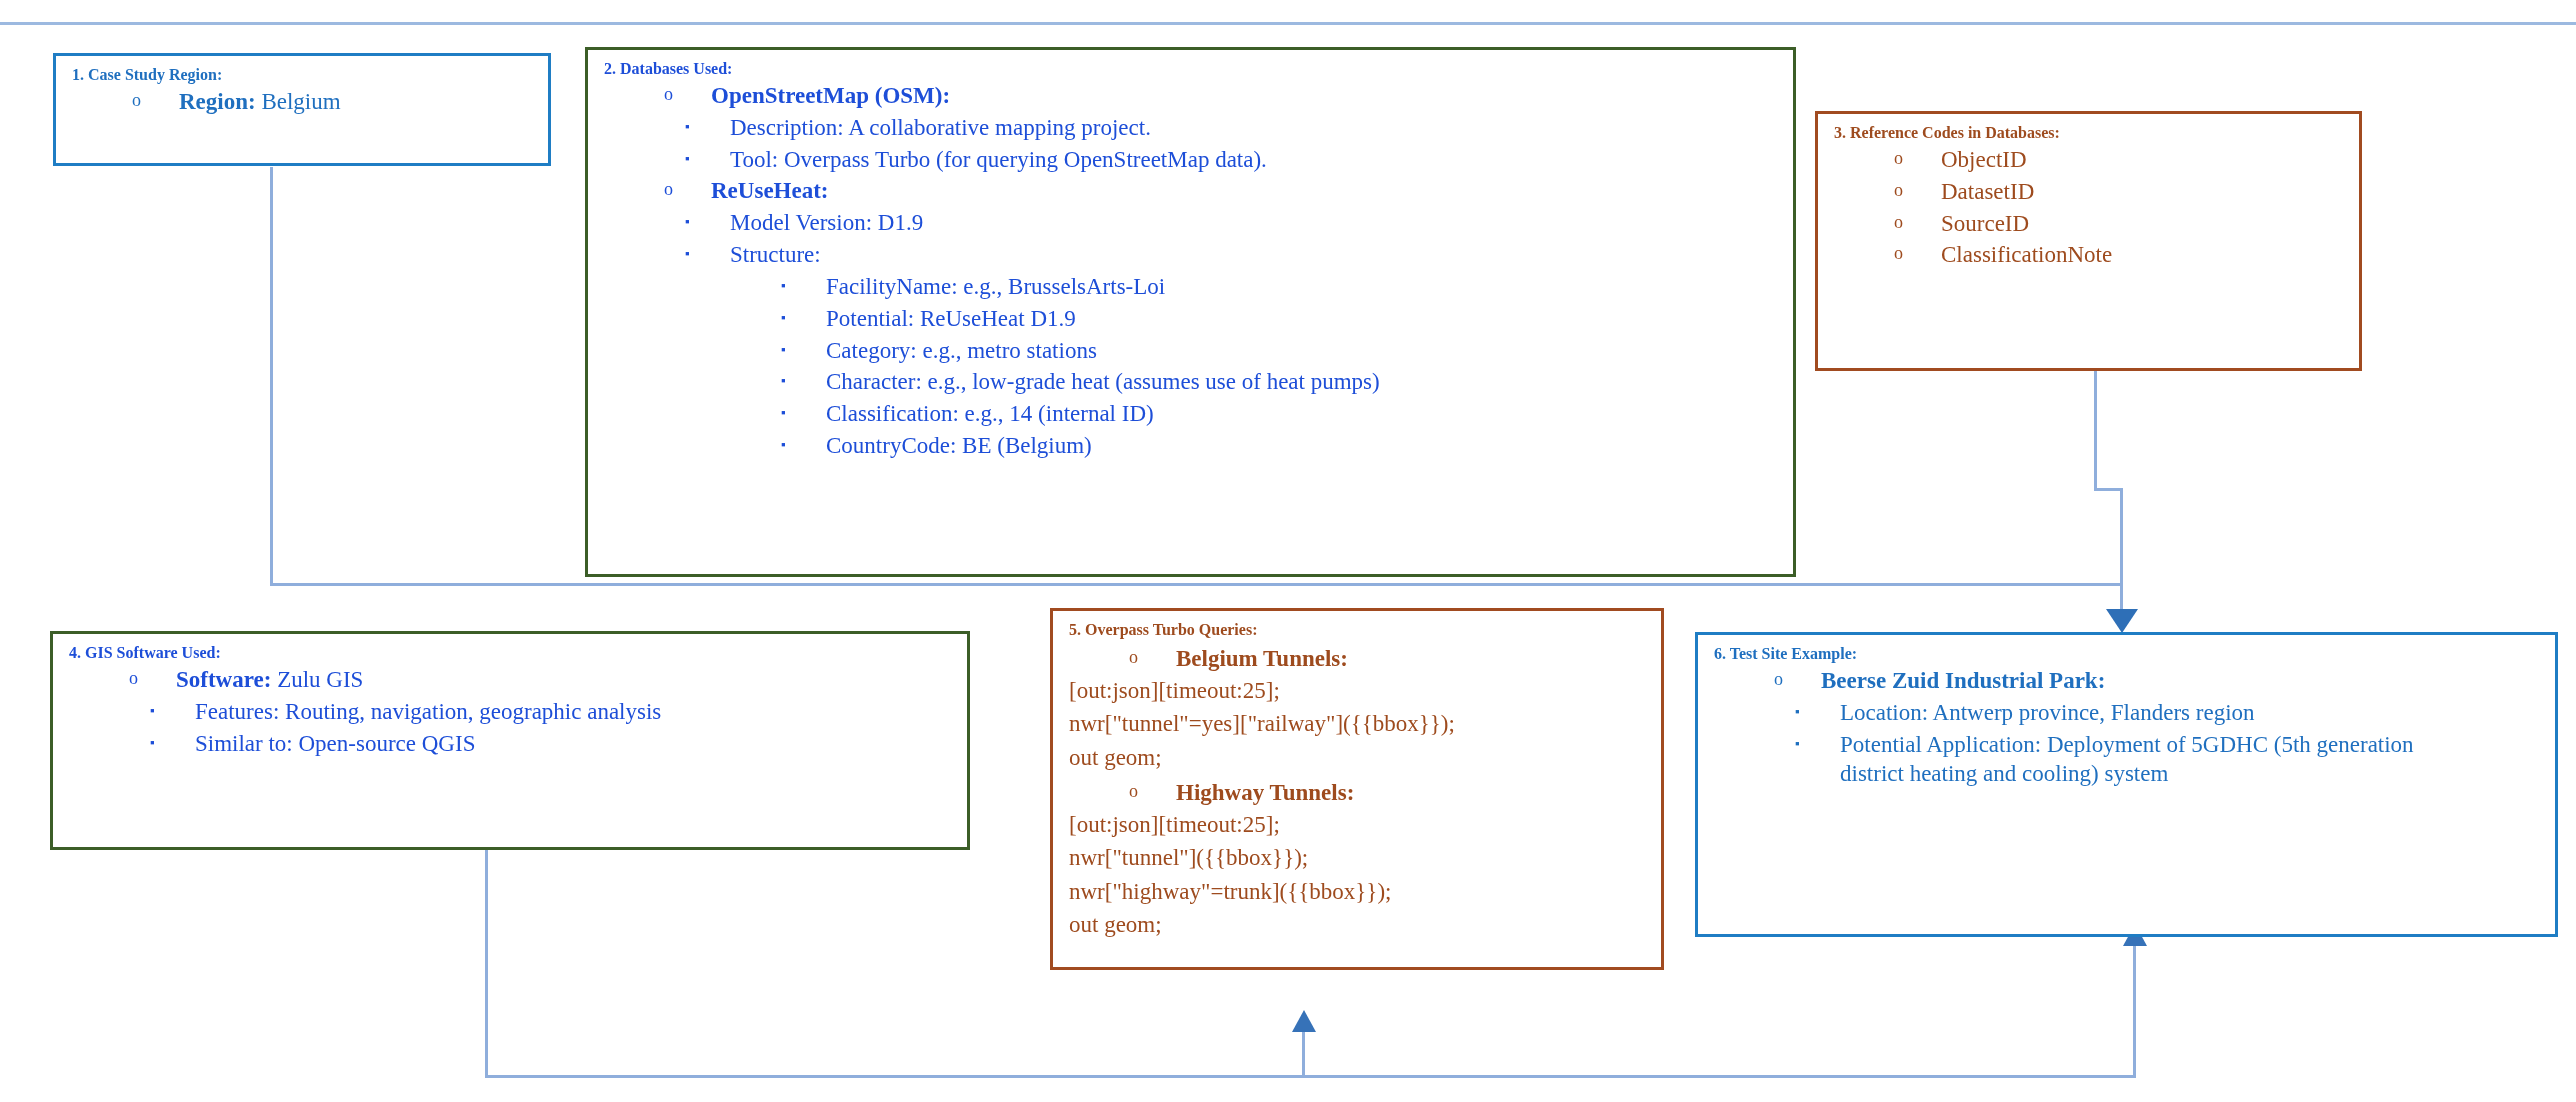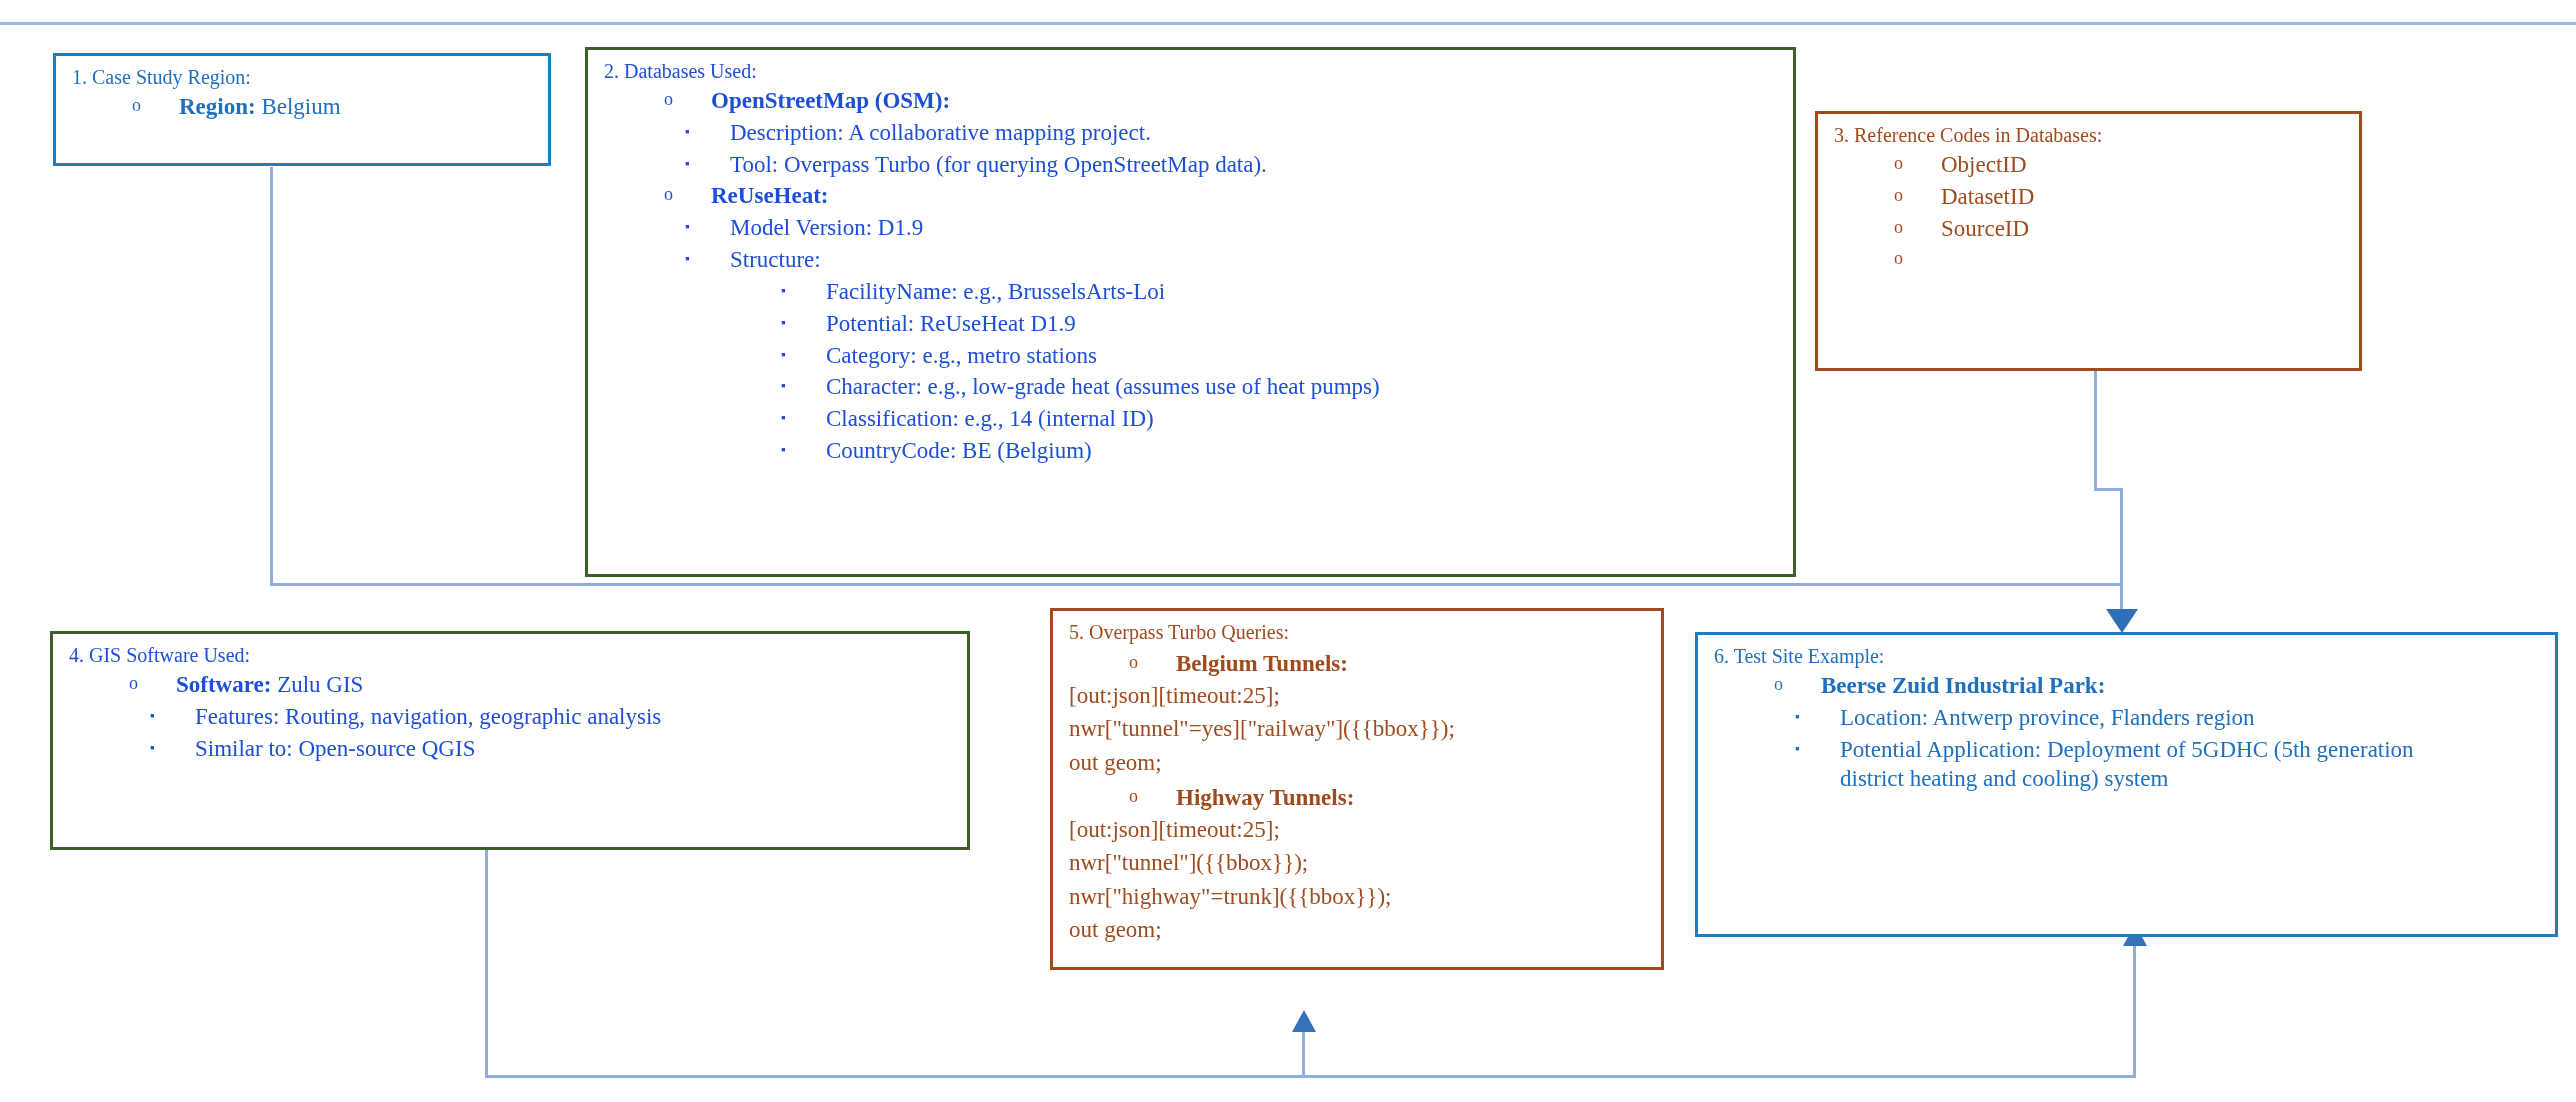--- a/index.html
+++ b/index.html
@@ -35,22 +35,22 @@
     position: absolute;
     background: #ffffff;
     box-sizing: border-box;
     padding: 8.5px 14.6px 8.5px 16px;
   }
   .box.blue   { border: 3px solid #1F7DC4; }
   .box.green  { border: 3px solid #3C5E28; }
   .box.brown  { border: 3px solid #A14B20; }
 
   .title {
-    font-weight: normal;
-    font-size: 20px;
+    font-weight: bold;
+    font-size: 16px;
     line-height: 1.25;
     white-space: nowrap;
   }
   .t-blue  { color: #1F6FBF; }
   .t-green { color: #1d4ed8; }
   .t-brown { color: #9E4B1E; }
 
   ul.lvl {
     list-style: none;
     margin: 0;
@@ -246,20 +246,21 @@
       <li class="item l1 t-brown">
         <span class="bullet">o</span>
         <span class="txt normal" style="font-weight:normal">DatasetID</span>
       </li>
       <li class="item l1 t-brown">
         <span class="bullet">o</span>
         <span class="txt normal" style="font-weight:normal">SourceID</span>
       </li>
       <li class="item l1 t-brown">
         <span class="bullet">o</span>
+        <span class="txt normal" style="font-weight:normal">ClassificationNote</span>
       </li>
     </ul>
   </div>
 
   <div class="box green" id="box4">
     <div class="title t-green">4. GIS Software Used:</div>
     <ul class="lvl">
       <li class="item l1 t-green">
         <span class="bullet">o</span>
         <span class="txt"><span>Software:</span><span class="normal"> Zulu GIS</span></span>

